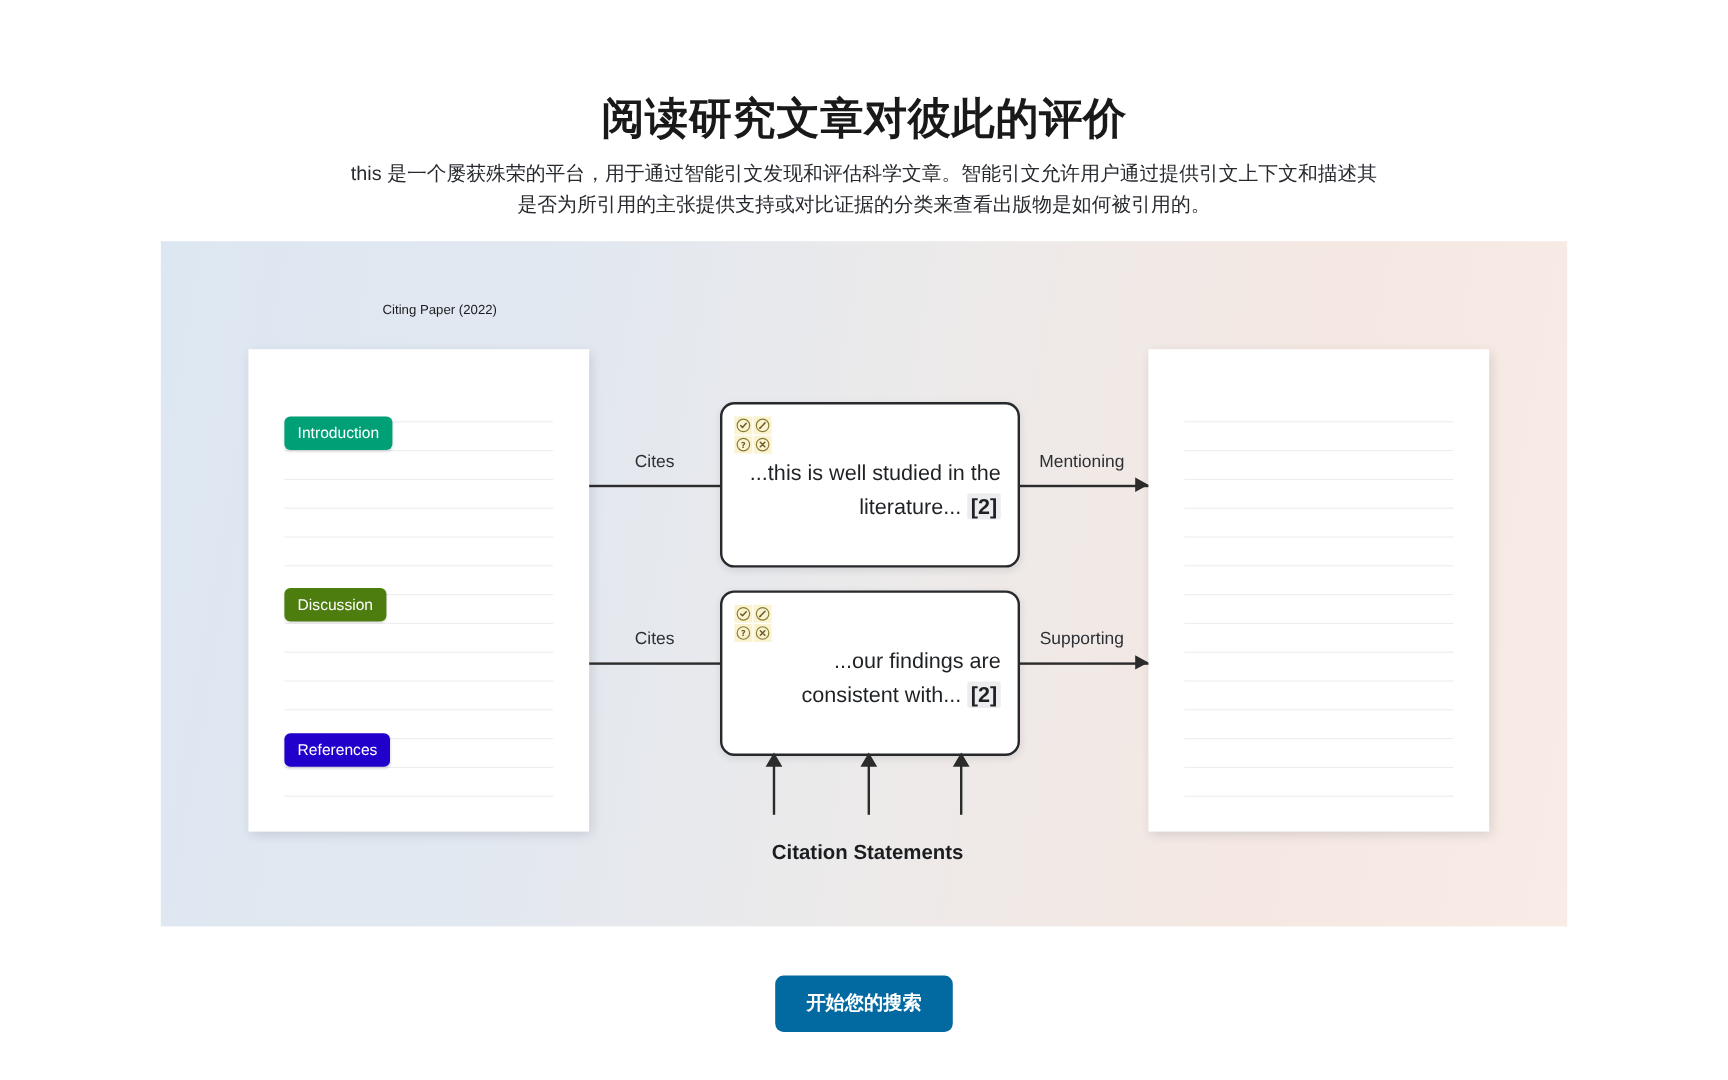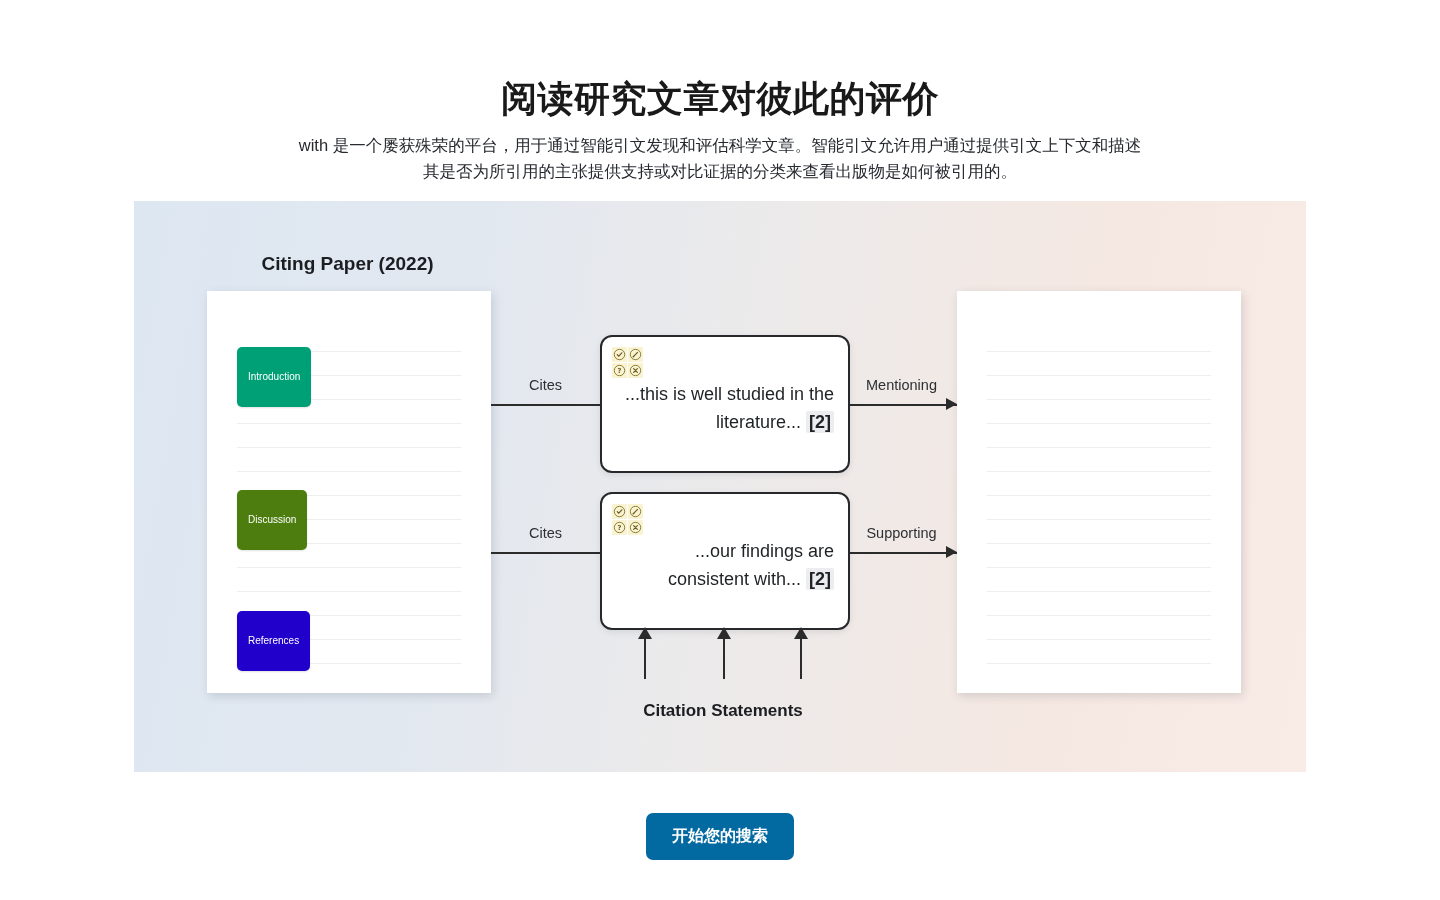--- a/index.html
+++ b/index.html
@@ -56,25 +56,26 @@
     background: linear-gradient(100deg,
         #dde7f2 0%,
         #e2e8f0 28%,
         #eceaea 52%,
         #f5e8e2 78%,
         #f9ece6 100%);
   }
 
   .col-heading {
     position: absolute;
-    font-size: 19px;
-    font-weight: 700;
+    font-size: 11px;
+    font-weight: 400;
     color: #1b1d21;
     text-align: center;
     white-space: nowrap;
+    margin-left: 19px;
   }
   .col-heading.citing { left: 0; top: 52px; width: 427px; }
   .col-heading.cited  { left: 745px; top: 52px; width: 427px; }
 
   
   .paper {
     position: absolute;
     background: #ffffff;
     box-shadow: 2px 3px 9px rgba(40,50,70,0.16);
   }
@@ -104,24 +105,24 @@
     right: 0;
     height: 1px;
     background: #eceef0;
   }
 
   .sec-badge {
     position: absolute;
     left: 30px;
     height: 28px;
     line-height: 28px;
-    padding: 16px 11px;
+    padding: 0 11px;
     border-radius: 5px;
     color: #ffffff;
-    font-size: 10px;
+    font-size: 13px;
     white-space: nowrap;
     box-shadow: 0 1px 2px rgba(0,0,0,0.12);
   }
 
   
   .hline {
     position: absolute;
     height: 2px;
     background: #2b2b2b;
   }
@@ -228,21 +229,21 @@
     cursor: pointer;
     white-space: nowrap;
   }
 </style>
 </head>
 <body>
 
 <div class="page">
 
   <h1 class="hero-title">阅读研究文章对彼此的评价</h1>
-  <p class="hero-sub">with 是一个屡获殊荣的平台，用于通过智能引文发现和评估科学文章。智能引文允许用户通过提供引文上下文和描述其是否为所引用的主张提供支持或对比证据的分类来查看出版物是如何被引用的。</p>
+  <p class="hero-sub">this 是一个屡获殊荣的平台，用于通过智能引文发现和评估科学文章。智能引文允许用户通过提供引文上下文和描述其是否为所引用的主张提供支持或对比证据的分类来查看出版物是如何被引用的。</p>
 
   <div class="panel">
 
     <div class="col-heading citing">Citing Paper (2022)</div>
 
     <div class="paper citing">
       <div class="rules" id="citing-rules">
           <div class="rule" style="top: 60px;"></div>
           <div class="rule" style="top: 84px;"></div>
           <div class="rule" style="top: 108px;"></div>

